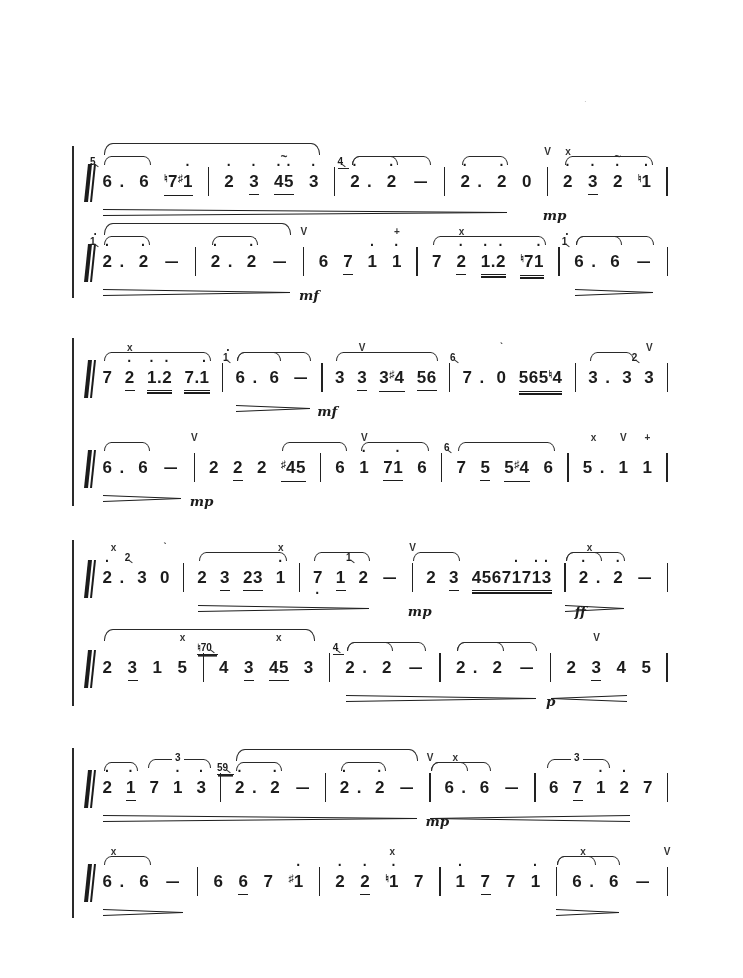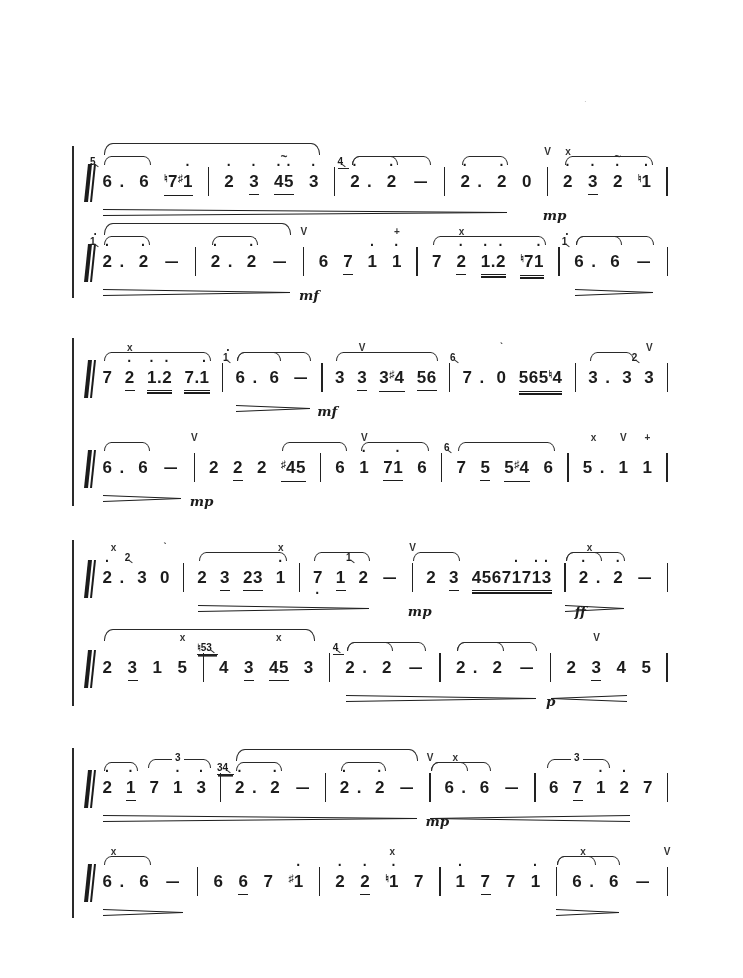--- a/index.html
+++ b/index.html
@@ -1001,21 +1001,21 @@
           </span>
           <span class="tok">
             <span class="barline"></span>
           </span>
           <span class="tok">
             <span class="mrow">
               <span class="mainwrap">
                 <span class="main"><span class="ch">4</span></span>
               </span>
             </span>
-            <span class="grace g2">♮53</span>
+            <span class="grace g2">♮70</span>
           </span>
           <span class="tok">
             <span class="mrow">
               <span class="mainwrap">
                 <span class="main"><span class="ch">3</span></span>
                 <span class="beams">
                   <span class="beam"></span>
                 </span>
               </span>
             </span>
@@ -1190,21 +1190,21 @@
           <span class="tok">
             <span class="barline"></span>
           </span>
           <span class="tok">
             <span class="mrow">
               <span class="mainwrap">
                 <span class="main o1"><span class="ch">2</span></span>
               </span>
               <span class="aug">.</span>
             </span>
-            <span class="grace g2">34</span>
+            <span class="grace g2">59</span>
           </span>
           <span class="tok">
             <span class="mrow">
               <span class="mainwrap">
                 <span class="main o1"><span class="ch">2</span></span>
               </span>
             </span>
           </span>
           <span class="tok">
             <span class="mrow">

